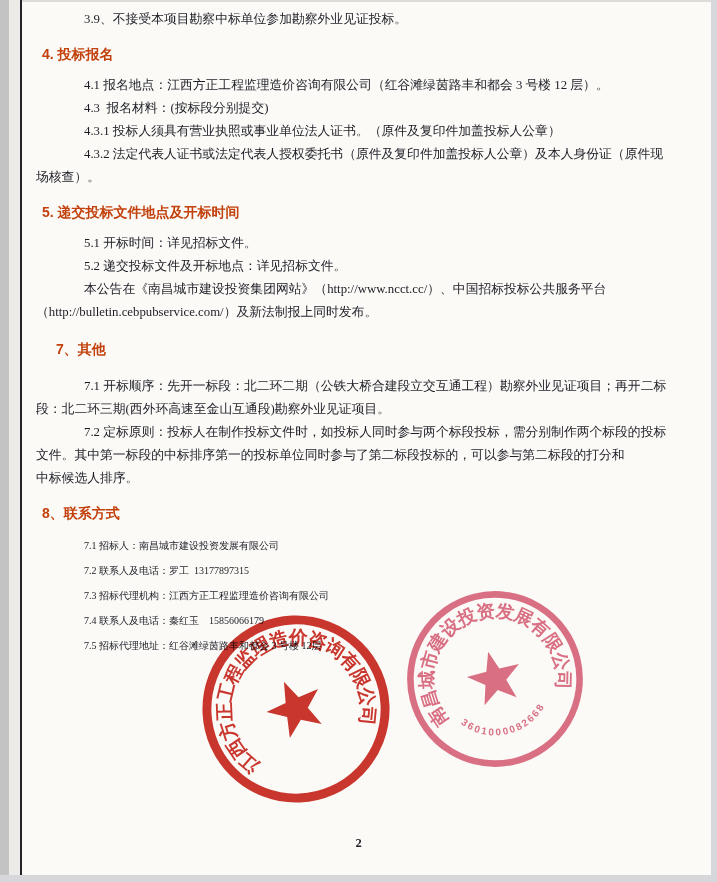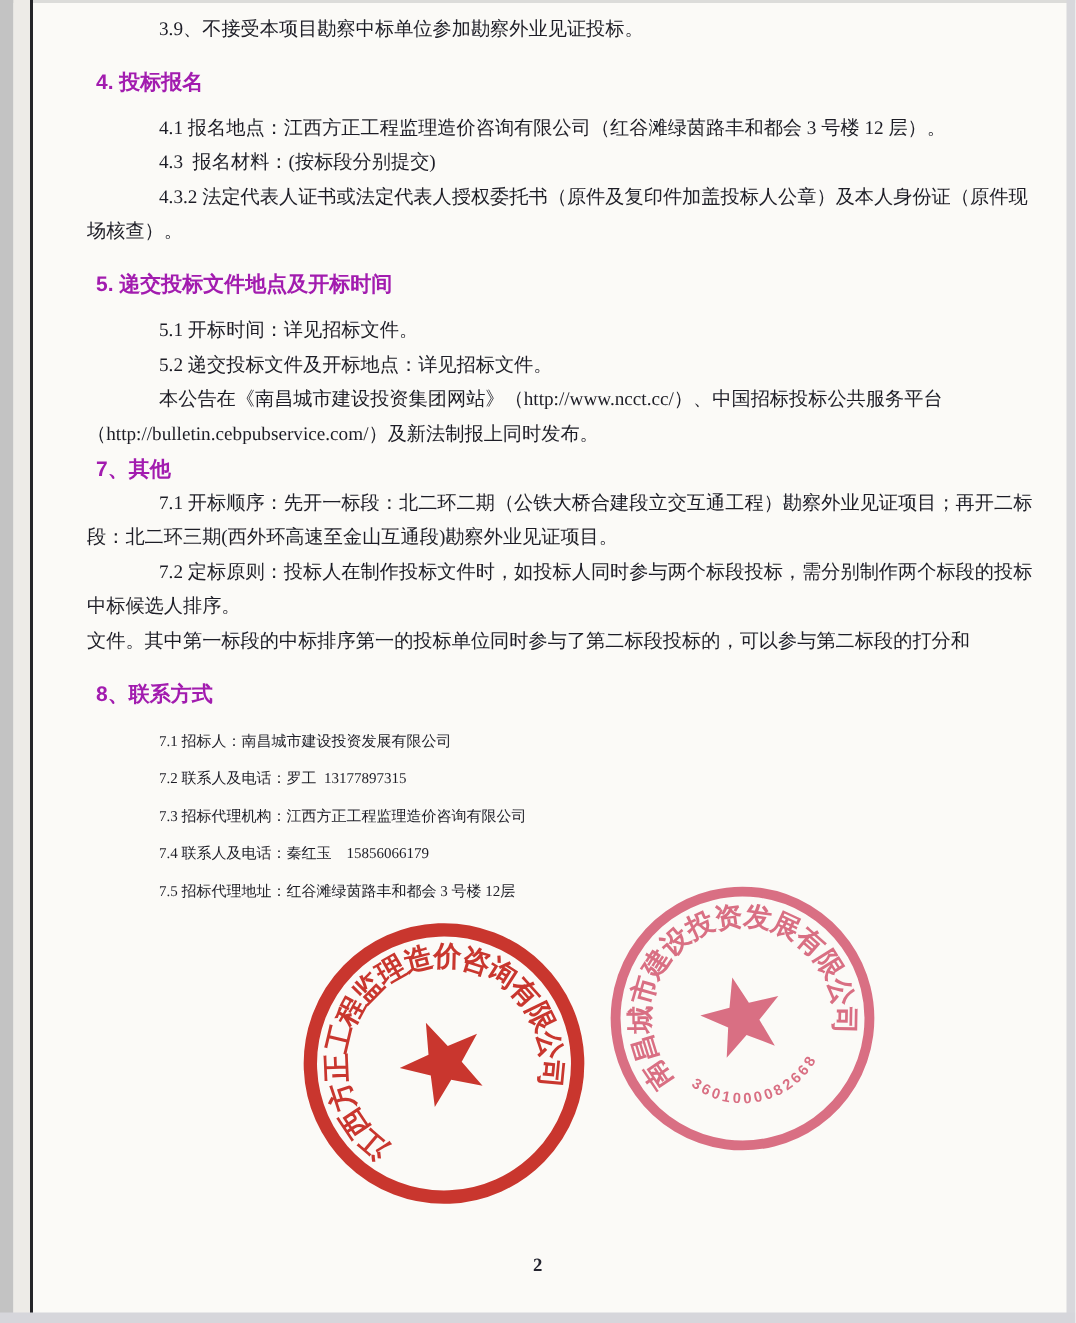--- a/index.html
+++ b/index.html
@@ -11,29 +11,29 @@
   }
   
   .edge-left{position:absolute;left:0;top:0;width:9px;height:100%;background:#c3c3c3;}
   .edge-left2{position:absolute;left:9px;top:0;width:11px;height:100%;background:#edebe7;}
   .edge-line{position:absolute;left:20px;top:0;width:2px;height:100%;background:#242428;}
   .edge-right{position:absolute;right:0;top:0;width:6px;height:100%;background:#d8d8dc;}
   .edge-bottom{position:absolute;left:0;bottom:0;width:100%;height:7px;background:#d6d6db;}
   .edge-top{position:absolute;left:0;top:0;width:100%;height:2px;background:#dcdcda;}
 
   
-  .doc{position:absolute;left:22px;top:0;right:10px;padding:8px 20px 0 36px;}
+  .doc{position:absolute;left:22px;top:0;right:10px;padding:8px 20px 0 14px;}
   .blk{white-space:pre;height:23px;line-height:23px;font-size:12.8px;overflow:visible;}
   .item,.item-parts{padding-left:48px;}
   .cont{padding-left:0;}
   .heading,.heading-tight{
     font-family:"Liberation Sans","DejaVu Sans",sans-serif;
-    font-weight:700;font-size:14px;padding-left:6px;margin:12px 0 8px 0;color:#a21caf;
+    font-weight:700;font-size:14px;padding-left:6px;margin:12px 0 8px 0;color:#c2410c;
   }
-  .heading-tight{margin:0;}
+  .heading-tight{margin:14px;}
   .contact{height:25px;line-height:25px;padding-left:48px;font-size:10px;}
   .hand{font-family:"DejaVu Sans",sans-serif;font-style:italic;font-size:15px;letter-spacing:-1px;}
 
   
   .stamp{position:absolute;mix-blend-mode:multiply;pointer-events:none;}
   .stamp svg{display:block;width:100%;height:100%;}
   .stamp-agency{left:197px;top:610px;width:198px;height:198px;transform:rotate(-24deg);color:#c8261d;opacity:.92;}
   .stamp-bidder{left:401px;top:585px;width:188px;height:188px;transform:rotate(-14deg);color:#d75872;opacity:.85;}
   .stamp-text{font-family:"Liberation Sans","DejaVu Sans",sans-serif;font-weight:700;}
 
@@ -52,33 +52,34 @@
   <div class="edge-left2"></div>
   <div class="edge-line"></div>
   <div class="edge-right"></div>
   <div class="edge-bottom"></div>
 
   <div class="doc">
       <div class="blk item"><span>3.9、不接受本项目勘察中标单位参加勘察外业见证投标。</span></div>
       <div class="blk heading"><span>4. 投标报名</span></div>
       <div class="blk item"><span>4.1 报名地点：江西方正工程监理造价咨询有限公司（红谷滩绿茵路丰和都会 3 号楼 12 层）。</span></div>
       <div class="blk item"><span>4.3  报名材料：(按标段分别提交)</span></div>
+      <div class="blk item"><span>4.3.1 投标人须具有营业执照或事业单位法人证书。（原件及复印件加盖投标人公章）</span></div>
       <div class="blk item"><span>4.3.2 法定代表人证书或法定代表人授权委托书（原件及复印件加盖投标人公章）及本人身份证（原件现</span></div>
       <div class="blk cont"><span>场核查）。</span></div>
       <div class="blk heading"><span>5. 递交投标文件地点及开标时间</span></div>
       <div class="blk item"><span>5.1 开标时间：详见招标文件。</span></div>
       <div class="blk item"><span>5.2 递交投标文件及开标地点：详见招标文件。</span></div>
       <div class="blk item"><span>本公告在《南昌城市建设投资集团网站》（http://www.ncct.cc/）、中国招标投标公共服务平台</span></div>
       <div class="blk cont"><span>（http://bulletin.cebpubservice.com/）及新法制报上同时发布。</span></div>
       <div class="blk heading-tight"><span>7、其他</span></div>
       <div class="blk item"><span>7.1 开标顺序：先开一标段：北二环二期（公铁大桥合建段立交互通工程）勘察外业见证项目；再开二标</span></div>
       <div class="blk cont"><span>段：北二环三期(西外环高速至金山互通段)勘察外业见证项目。</span></div>
       <div class="blk item"><span>7.2 定标原则：投标人在制作投标文件时，如投标人同时参与两个标段投标，需分别制作两个标段的投标</span></div>
+      <div class="blk cont"><span>文件。其中第一标段的中标排序第一的投标单位同时参与了第二标段投标的，可以参与第二标段的打分和</span></div>
       <div class="blk cont"><span>中标候选人排序。</span></div>
-      <div class="blk cont"><span>文件。其中第一标段的中标排序第一的投标单位同时参与了第二标段投标的，可以参与第二标段的打分和</span></div>
       <div class="blk heading"><span>8、联系方式</span></div>
       <div class="blk contact"><span>7.1 招标人：南昌城市建设投资发展有限公司</span></div>
       <div class="blk contact"><span>7.2 联系人及电话：罗工  13177897315</span></div>
       <div class="blk contact"><span>7.3 招标代理机构：江西方正工程监理造价咨询有限公司</span></div>
       <div class="blk contact"><span>7.4 联系人及电话：秦红玉    15856066179</span></div>
       <div class="blk contact"><span>7.5 招标代理地址：红谷滩绿茵路丰和都会 3 号楼 12层</span></div>
     </div>
 
   <div class="stamp stamp-agency">
     <svg viewBox="0 0 200 200">

